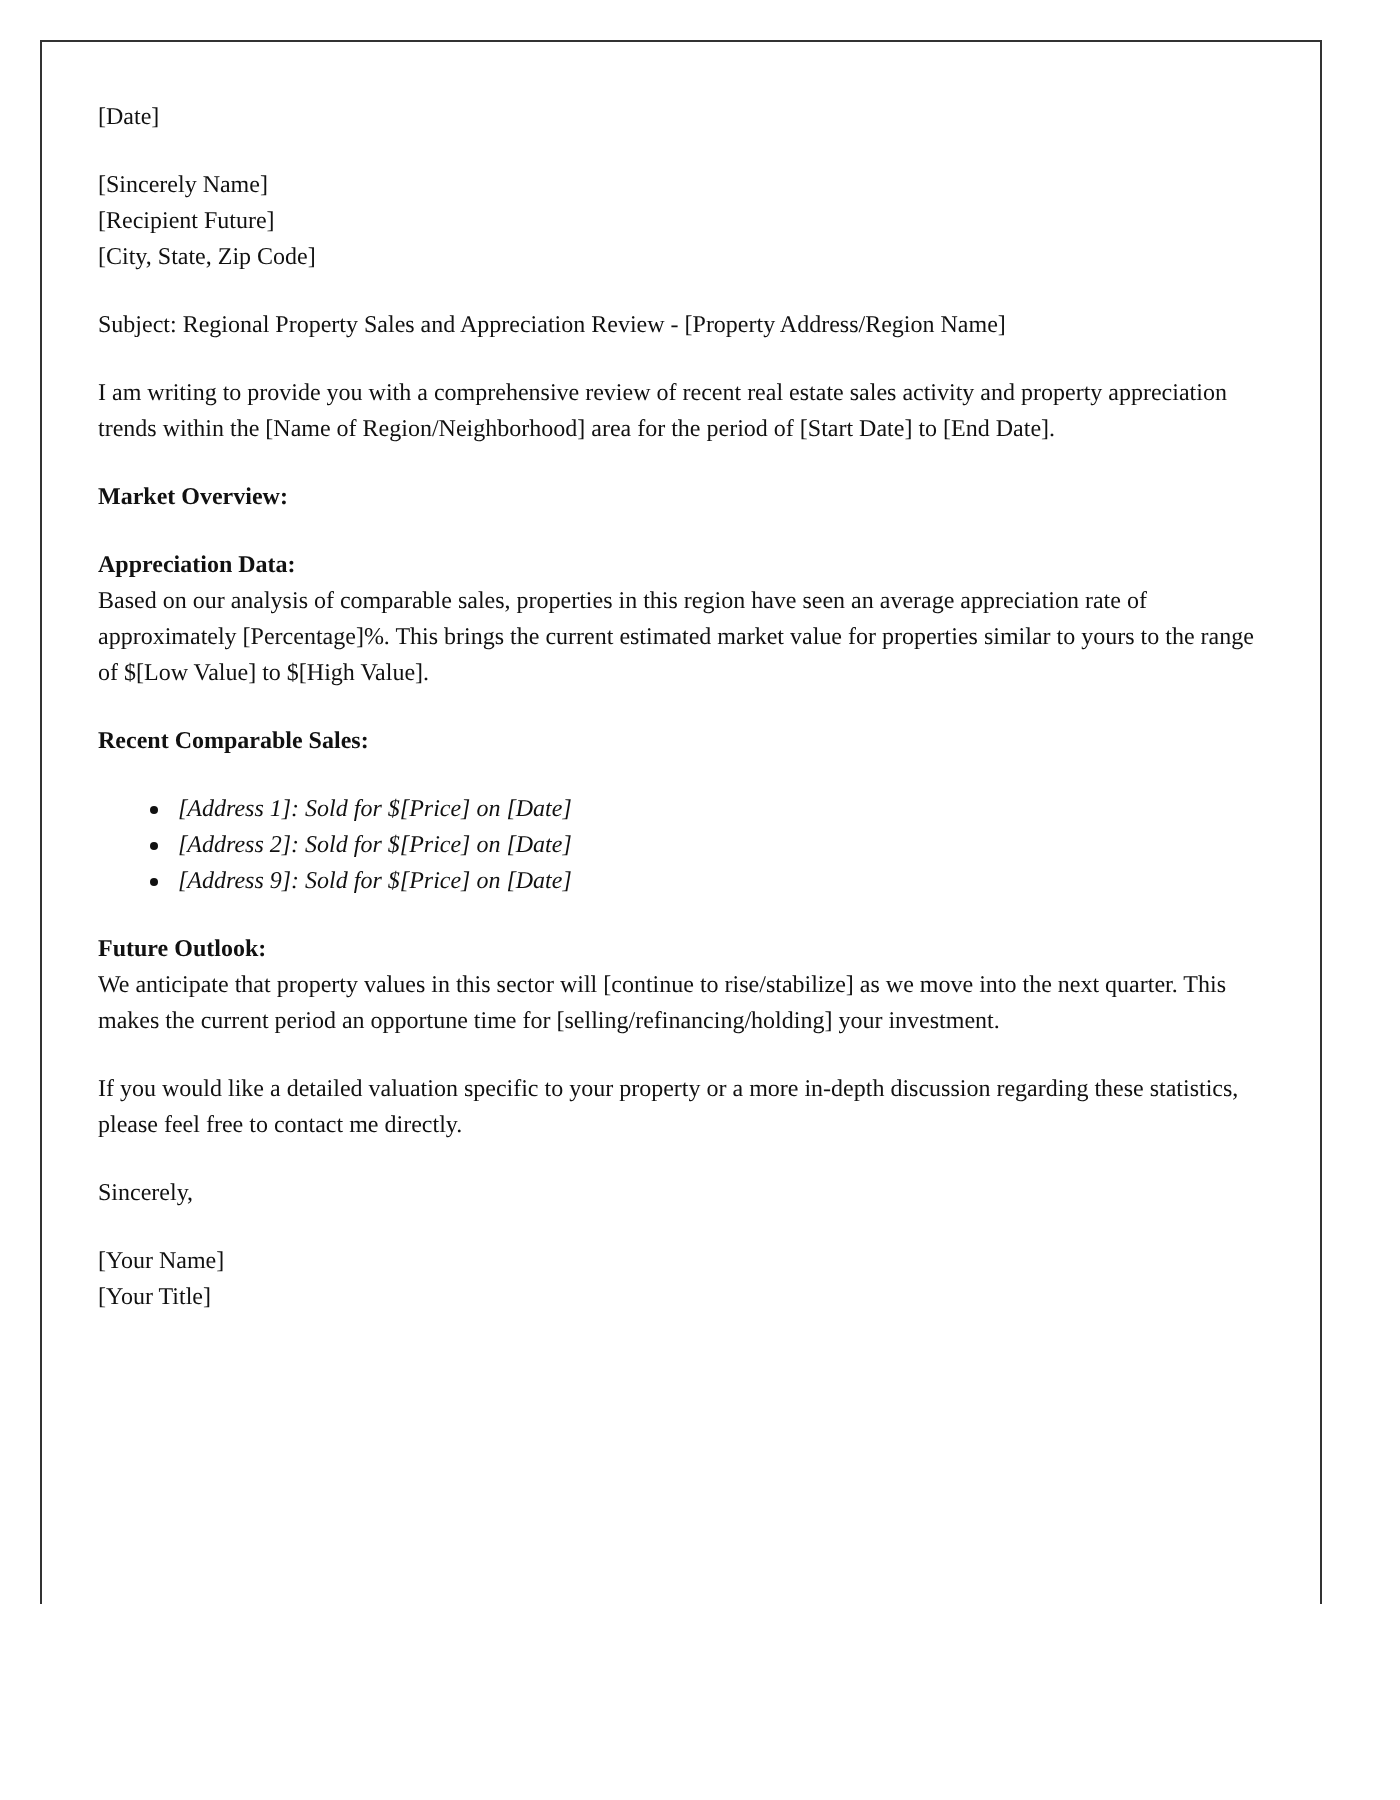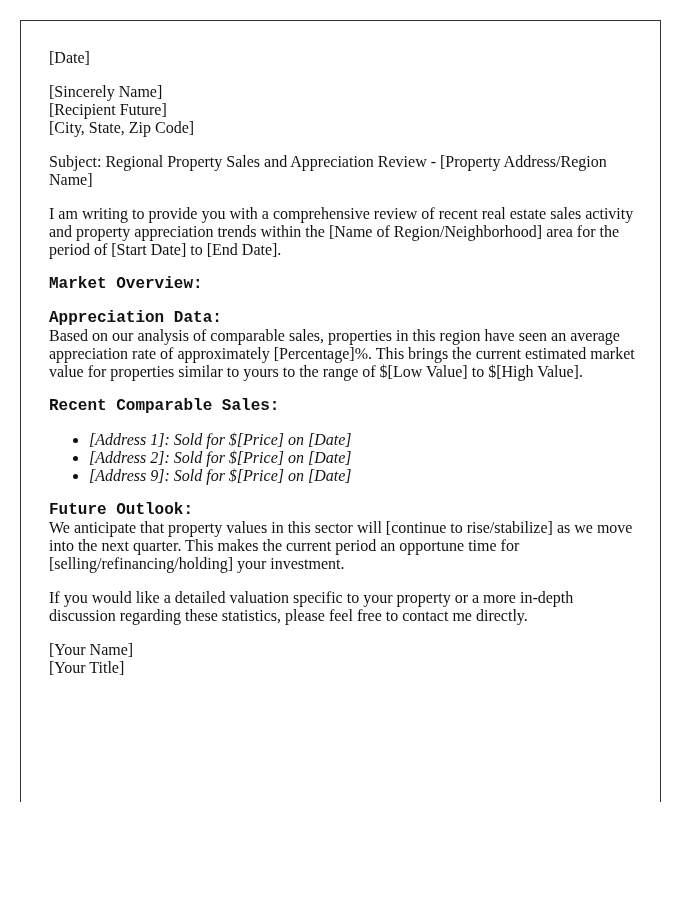--- a/index.html
+++ b/index.html
@@ -8,27 +8,27 @@
     position: absolute;
     left: 20px; top: 20px;
     width: 611px;
     height: 781px;
     border: 1px solid #333333;
     border-bottom: none;
     padding: 0 0 0 28px;
     box-sizing: content-box;
     overflow: hidden;
     font-family: "Liberation Serif", serif;
-    font-size: 16px;
+    font-size: 12px;
     line-height: 18px;
     color: #111111;
   }
   .inner { padding-top: 28px; width: 590px; }
   p { margin: 0 0 16px 0; }
-  .heading { font-weight: bold; display: block; font-family: Liberation Mono, monospace; }
+  .heading { font-weight: bold; display: block; }
   ul { margin: 16px 0 16px 0; padding-left: 40px; font-style: italic; }
   li { margin: 0; }
 </style>
 </head>
 <body>
 
 <div class="letter">
   <div class="inner">
     <p>[Date]</p>
 
@@ -61,19 +61,20 @@
       <li>[Address 9]: Sold for $[Price] on [Date]</li>
     </ul>
 
     <p>
       <strong class="heading">Future Outlook:</strong>
       <span>We anticipate that property values in this sector will [continue to rise/stabilize] as we move into the next quarter. This makes the current period an opportune time for [selling/refinancing/holding] your investment.</span>
     </p>
 
     <p>If you would like a detailed valuation specific to your property or a more in-depth discussion regarding these statistics, please feel free to contact me directly.</p>
 
+    <p>Sincerely,</p>
 
     <p>
       <span>[Your Name]</span><br>
       <span>[Your Title]</span>
     </p>
   </div>
 </div>
 
 </body></html>

